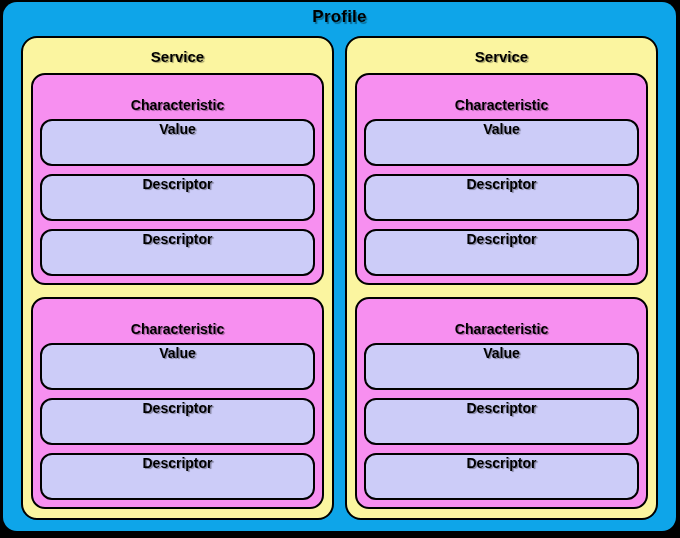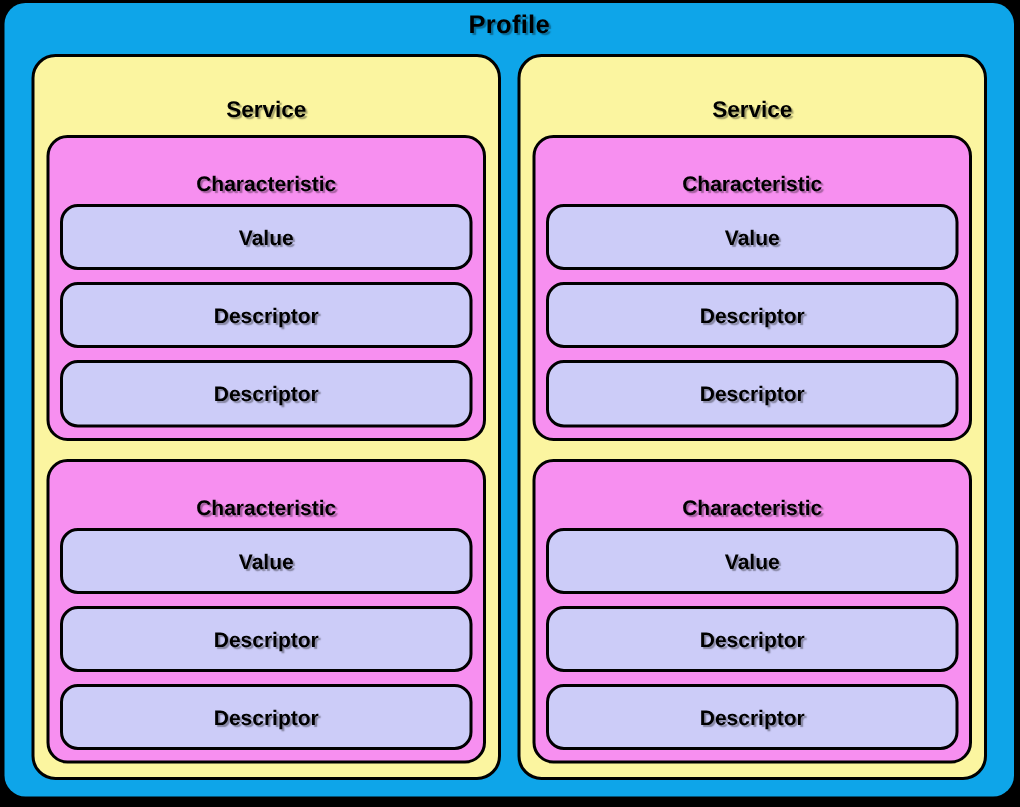--- a/index.html
+++ b/index.html
@@ -76,21 +76,20 @@
 
   .service-title {
     text-align: center;
     font-size: 15px;
     font-weight: bold;
     color: #000000;
     text-shadow: 1.4px 1.4px 0.8px rgba(0,0,0,0.35);
     padding-top: 10px;
     padding-bottom: 8px;
     flex: 0 0 auto;
-    margin-top: 17px;
   }
 
   .characteristics-stack {
     flex: 1 1 auto;
     display: flex;
     flex-direction: column;
     gap: 12px;
     padding-bottom: 9px;
   }
 
@@ -125,21 +124,21 @@
   }
 
   
   .attribute-box {
     background: #CCCCF8;
     border: 2.5px solid #000000;
     border-radius: 12px;
     box-sizing: border-box;
     flex: 1 1 0;
     display: flex;
-    align-items: center;
+    align-items: flex-start;
     justify-content: center;
   }
 
   .attribute-label {
     font-size: 14px;
     font-weight: bold;
     color: #000000;
     text-shadow: 1.4px 1.4px 0.8px rgba(0,0,0,0.35);
   }
 </style>

